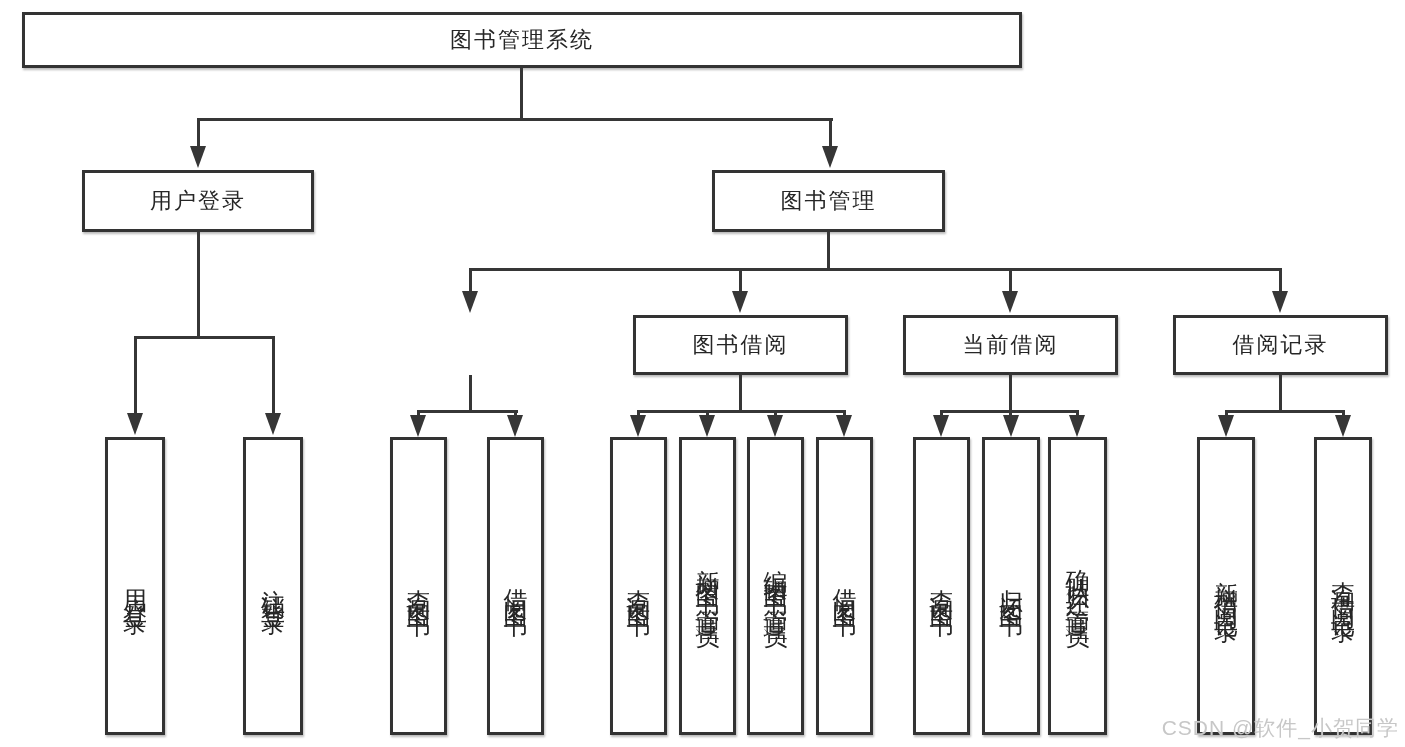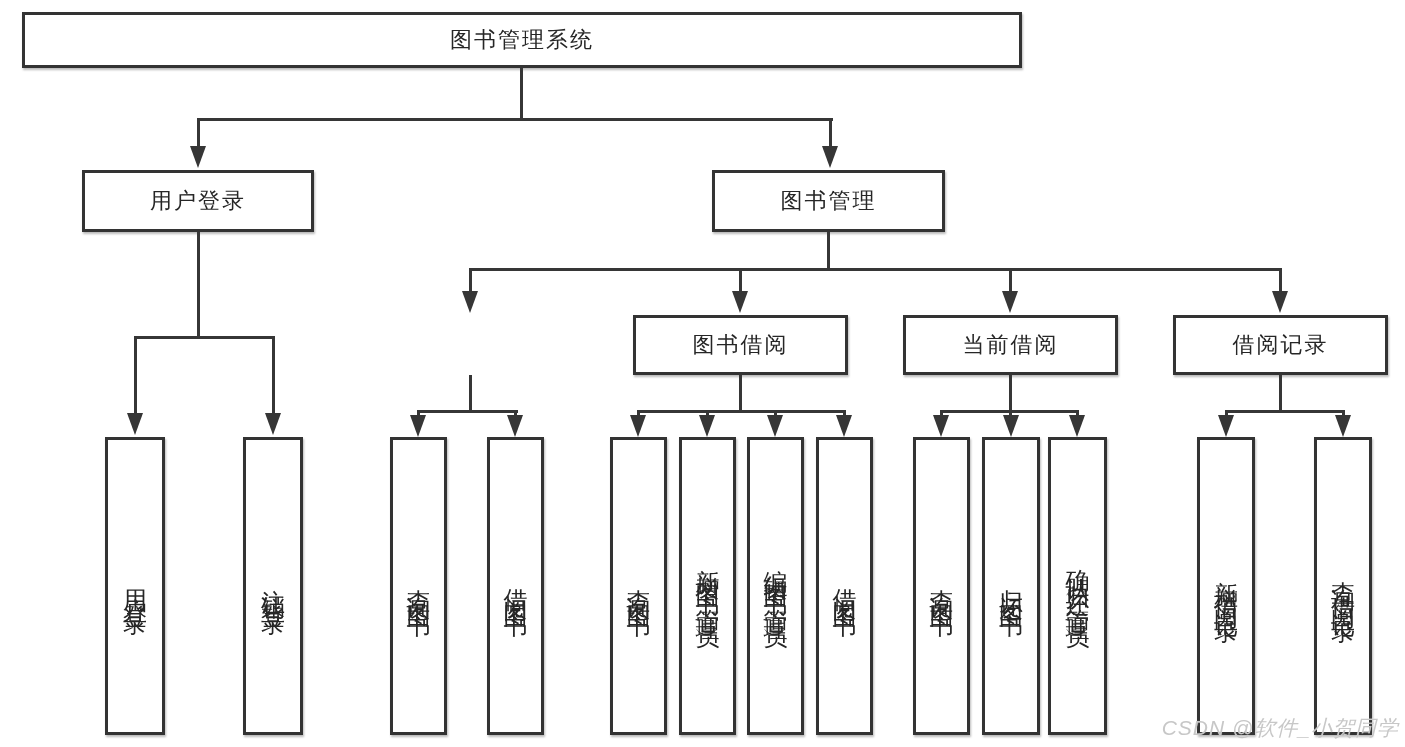--- a/index.html
+++ b/index.html
@@ -36,21 +36,20 @@
     position:absolute;width:0;height:0;z-index:1;
     border-left:8px solid transparent;
     border-right:8px solid transparent;
     border-top:22px solid #363636;
   }
   #watermark{
     position:absolute;right:6px;bottom:5px;z-index:10;
     font-size:21px;color:#c7c7c7;letter-spacing:1px;
     text-shadow:0 0 1px rgba(255,255,255,0.6);
     white-space:nowrap;
-    font-style:italic;
   }
 </style>
 </head>
 <body>
 
 <div id="canvas">
 
   <div class="box hbox" style="left:22px;top:12px;width:1000px;height:56px">
     <span>图书管理系统</span>
   </div>

